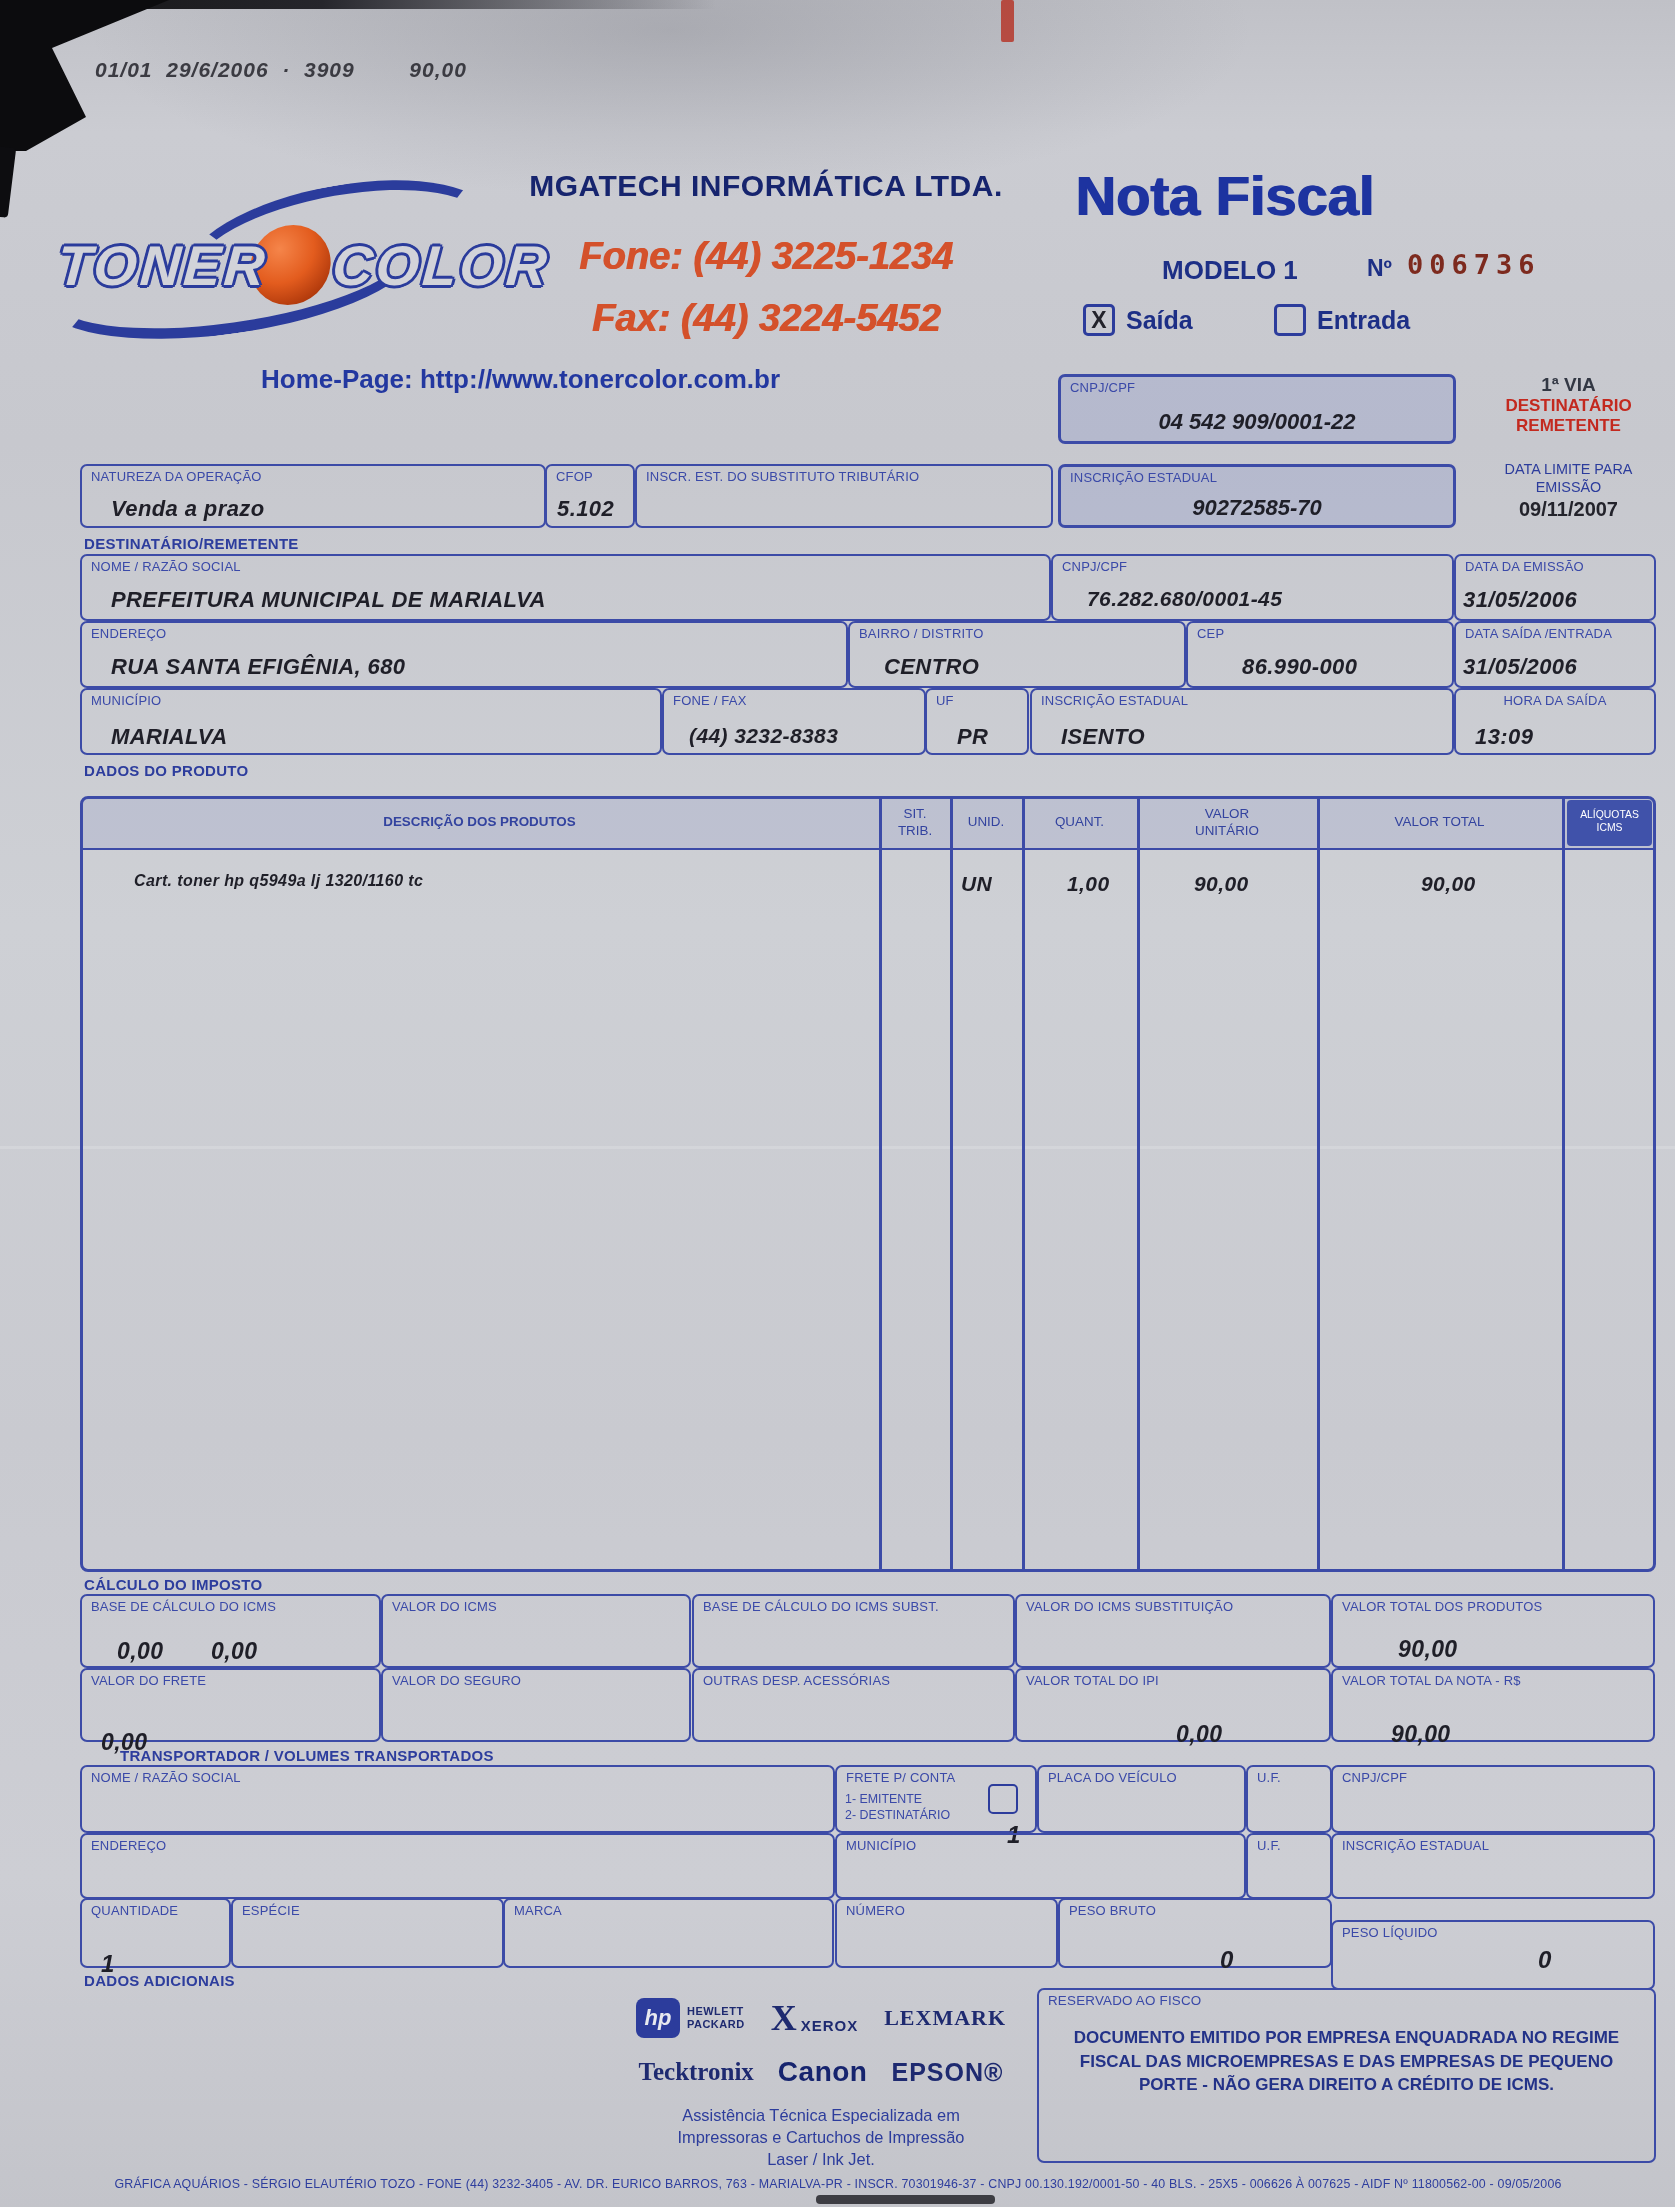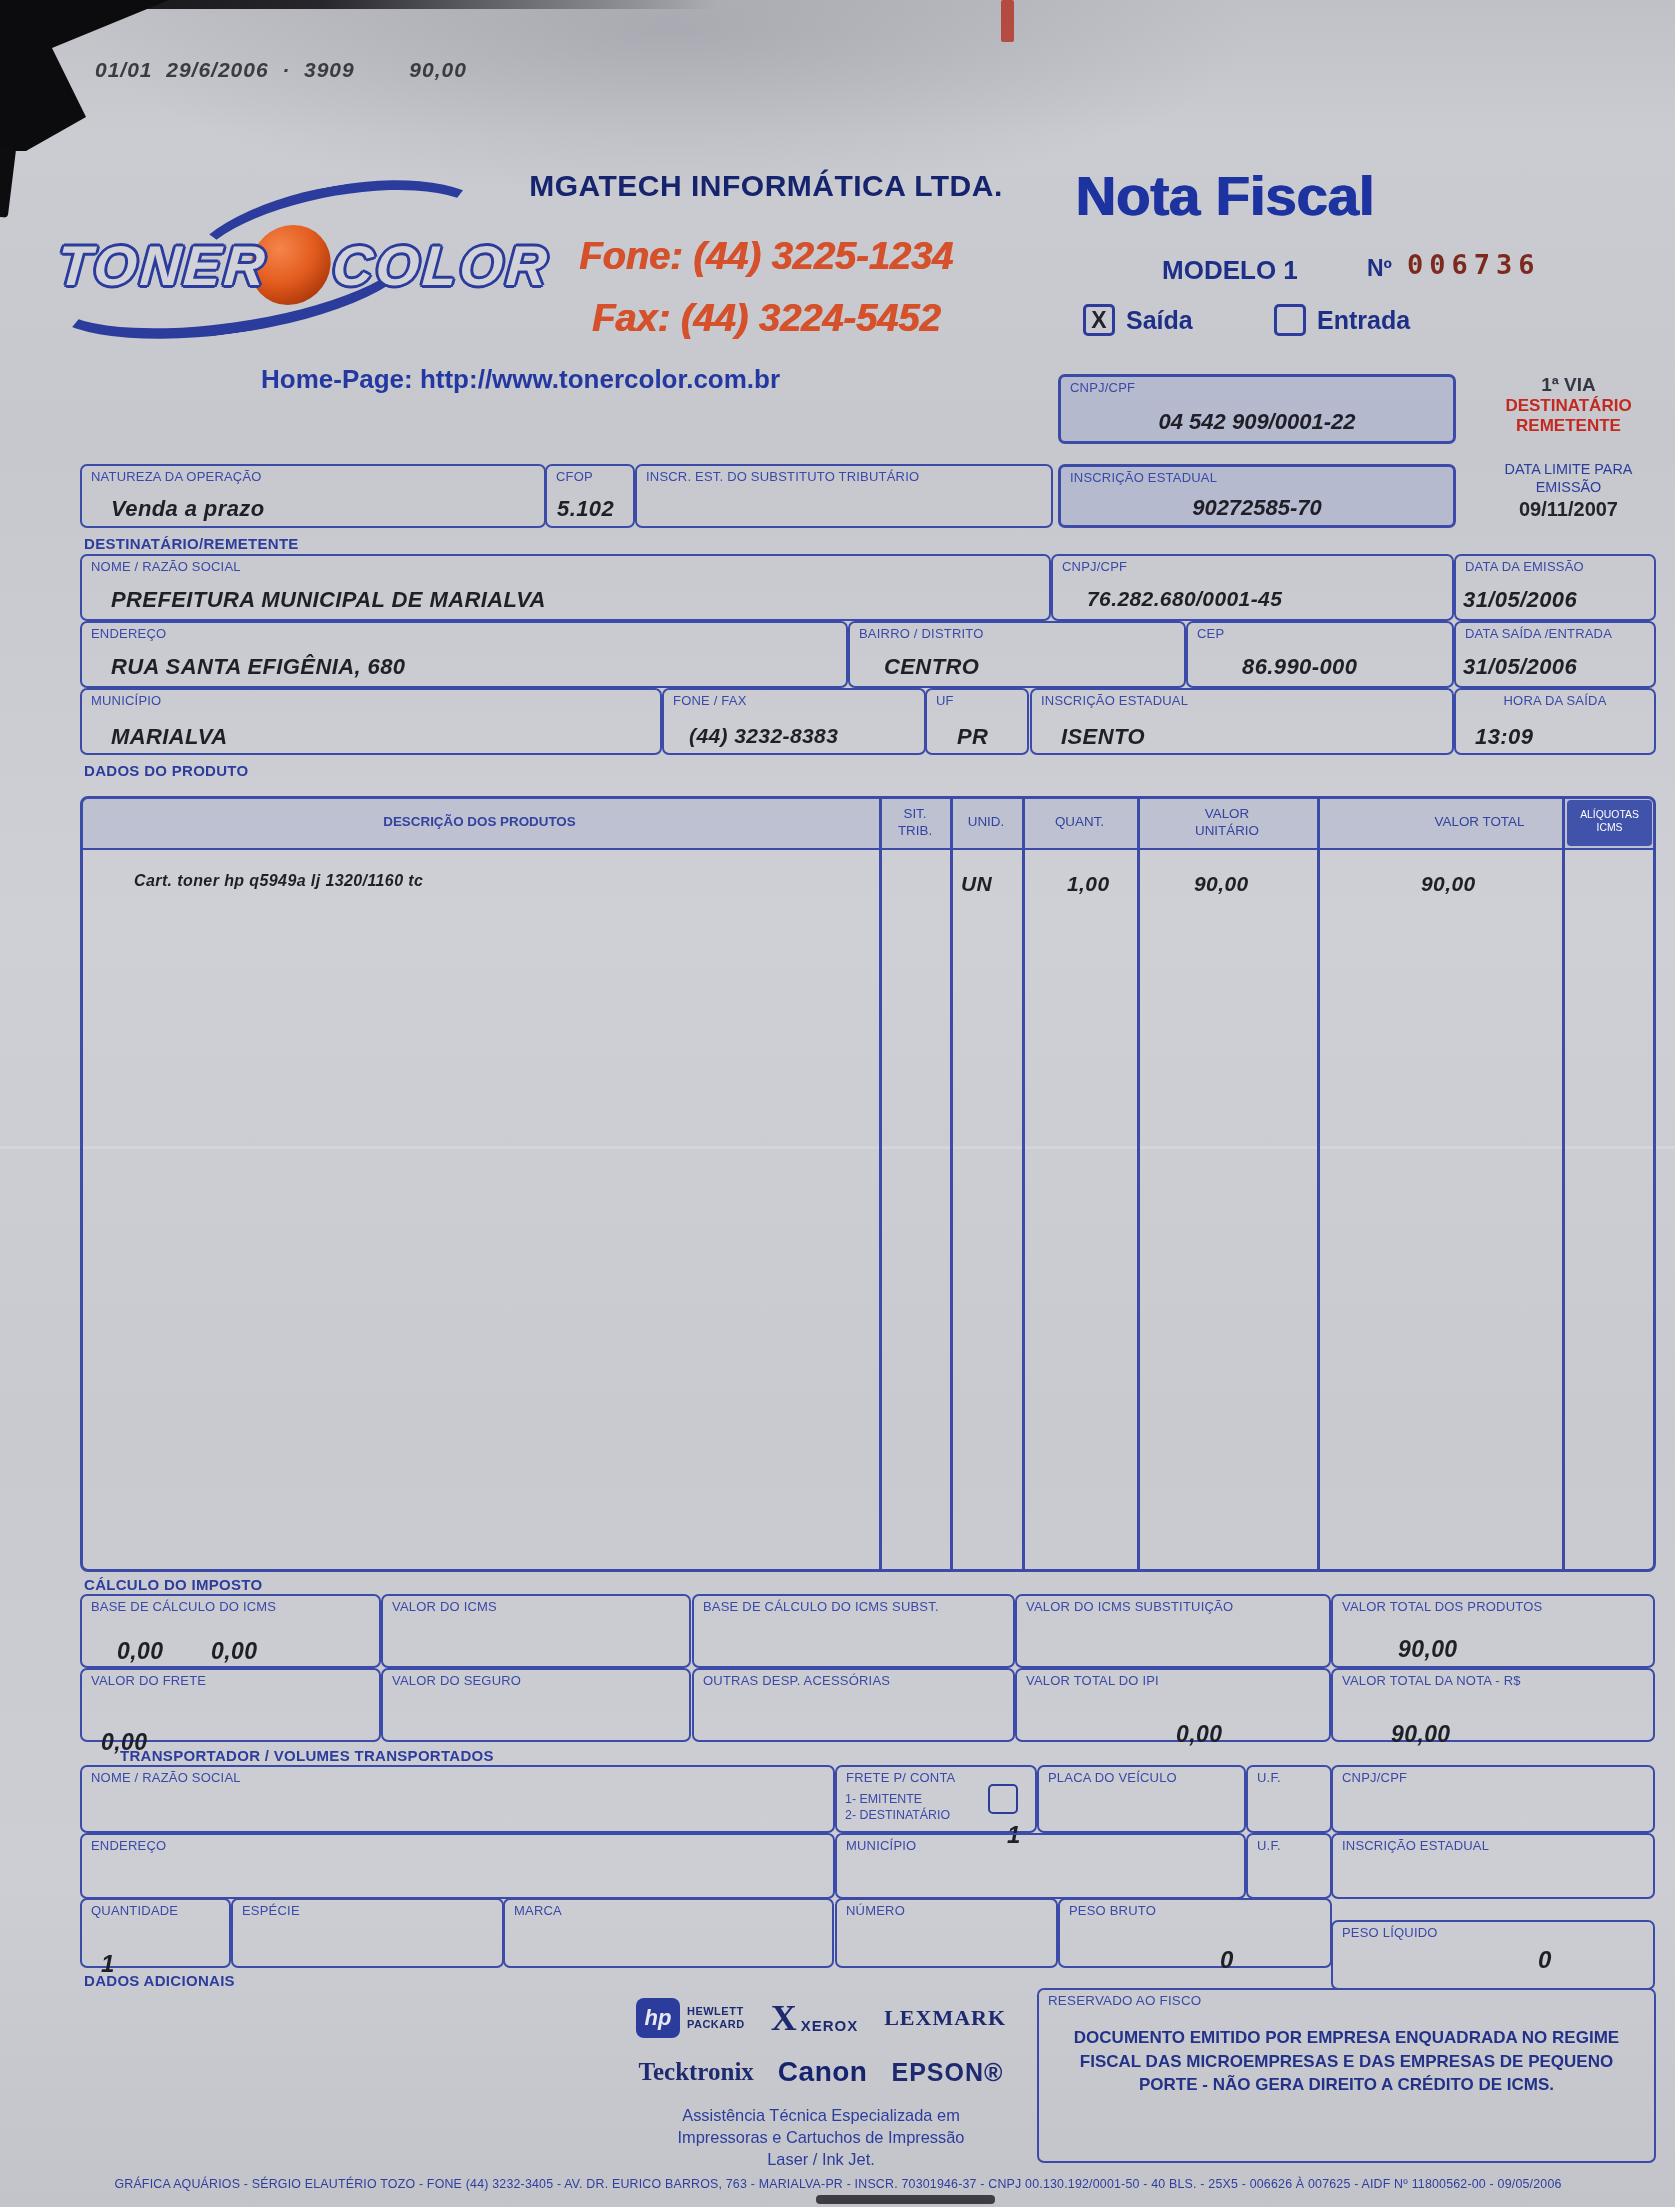--- a/index.html
+++ b/index.html
@@ -164,21 +164,21 @@
   <div class="vline" style="left:1317px;top:796px;height:776px;"></div>
   <div class="vline" style="left:1562px;top:796px;height:776px;"></div>
 
   <div class="th" style="left:80px;width:799px;top:814px;font-weight:bold;">DESCRIÇÃO DOS PRODUTOS</div>
   <div class="th" style="left:879px;width:72px;top:806px;">SIT.
 TRIB.</div>
   <div class="th" style="left:950px;width:72px;top:814px;">UNID.</div>
   <div class="th" style="left:1022px;width:115px;top:814px;">QUANT.</div>
   <div class="th" style="left:1137px;width:180px;top:806px;">VALOR
 UNITÁRIO</div>
-  <div class="th" style="left:1317px;width:245px;top:814px;margin-left:40px;">VALOR TOTAL</div>
+  <div class="th" style="left:1317px;width:245px;top:814px;">VALOR TOTAL</div>
   <div class="th pre" style="left:1567px;top:800px;width:85px;height:46px;background:#4052aa;color:#fff;font-size:10.4px;padding-top:8px;border-radius:4px;">ALÍQUOTAS
 ICMS</div>
 
   <div class="val" style="left:134px;top:872px;font-size:16px;">Cart. toner hp q5949a lj 1320/1160 tc</div>
   <div class="val" style="left:961px;top:872px;font-size:21px;">UN</div>
   <div class="val" style="left:1067px;top:872px;font-size:21px;">1,00</div>
   <div class="val" style="left:1194px;top:872px;font-size:21px;">90,00</div>
   <div class="val" style="left:1421px;top:872px;font-size:21px;">90,00</div>
 
   <div class="slabel" style="left:84px;top:1576px;">CÁLCULO DO IMPOSTO</div>

